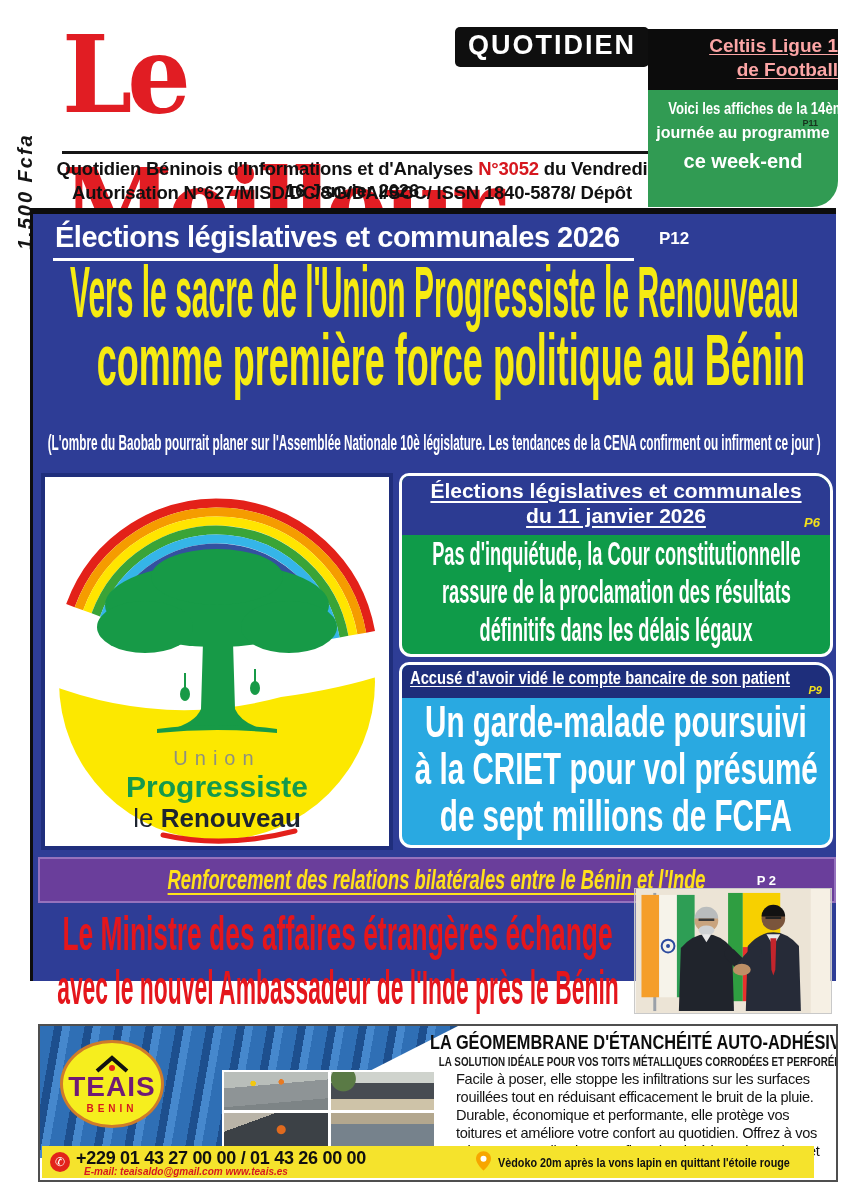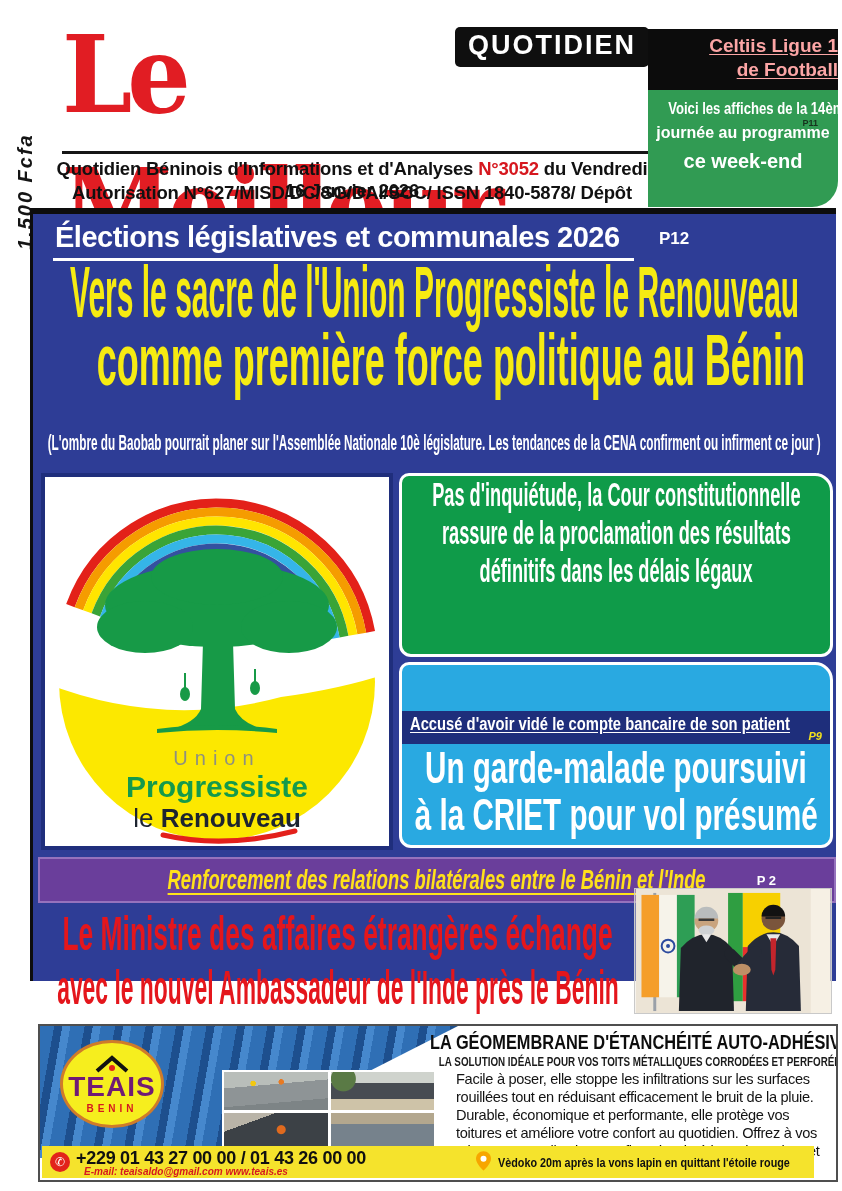--- a/index.html
+++ b/index.html
@@ -52,21 +52,21 @@
   .court-head{position:relative;background:#2c3b92;color:#fff;text-align:center;font-weight:bold;font-size:21px;
               line-height:1.18;padding:3px 0 6px;}
   .court-head div{text-decoration:underline;text-underline-offset:3px;}
   .court-p6{position:absolute;right:10px;bottom:5px;color:#f3e11c;font:italic bold 13px "Liberation Sans",sans-serif;text-decoration:none;}
   .court-body{position:relative;}
   .court-body .bl{position:relative;height:38px;display:flex;justify-content:center;align-items:center;}
   .court-body .cnd{color:#fff;font-weight:bold;font-size:28px;}
 
   .criet{position:absolute;left:366px;top:448px;width:434px;height:186px;border:3px solid #fff;
          border-radius:10px 18px 12px 12px;box-sizing:border-box;overflow:hidden;background:#29a9e1;}
-  .criet-head{position:relative;background:#1e2e7b;color:#fff;padding:3px 8px 6px;height:24px;margin-top:46px;}
+  .criet-head{position:relative;background:#1e2e7b;color:#fff;padding:3px 8px 6px;height:24px;}
   .criet-head .cnd{font-weight:bold;font-size:18px;text-decoration:underline;text-underline-offset:2px;}
   .criet-p9{position:absolute;right:8px;bottom:2px;color:#f3e11c;font:italic bold 11px "Liberation Sans",sans-serif;}
   .criet-body .bl{position:relative;height:47px;display:flex;justify-content:center;align-items:center;}
   .criet-body .cnd{color:#fff;font-weight:bold;font-size:40px;}
 
   
   .india-bar{position:absolute;left:38px;top:857px;width:798px;height:46px;background:#6a3e9b;
              border:2px solid #9572bd;box-sizing:border-box;display:flex;justify-content:center;align-items:center;}
   .india-bar .cnd{color:#ffe11a;font:italic bold 27px "Liberation Sans",sans-serif;
                   text-decoration:underline;text-underline-offset:4px;}
@@ -190,20 +190,25 @@
           <ellipse cx="210" cy="211" rx="5" ry="7"></ellipse>
         </g>
         <text x="172" y="288" text-anchor="middle" font-family="Liberation Sans,sans-serif" font-size="20" letter-spacing="7" fill="#8e9080">Union</text>
         <text x="172" y="320" text-anchor="middle" font-family="Liberation Sans,sans-serif" font-size="30" font-weight="bold" fill="#149a4b">Progressiste</text>
         <text x="172" y="350" text-anchor="middle" font-family="Liberation Sans,sans-serif" font-size="26" fill="#1d2430"><tspan>le </tspan><tspan font-weight="bold">Renouveau</tspan></text>
         <path d="M118,358 Q180,372 250,354" stroke="#e3201b" stroke-width="5" fill="none" stroke-linecap="round"></path>
       </svg>
     </div>
 
     <div class="court">
+      <div class="court-head">
+        <div>Élections législatives et communales</div>
+        <div>du 11 janvier 2026</div>
+        <span class="court-p6">P6</span>
+      </div>
       <div class="court-body">
         <div class="bl">
             <span class="cnd" style="--sx:.65;--sy:1.2">Pas d'inquiétude, la Cour constitutionnelle</span>
           </div>
         <div class="bl">
             <span class="cnd" style="--sx:.65;--sy:1.2">rassure de la proclamation des résultats</span>
           </div>
         <div class="bl">
             <span class="cnd" style="--sx:.65;--sy:1.2">définitifs dans les délais légaux</span>
           </div>

